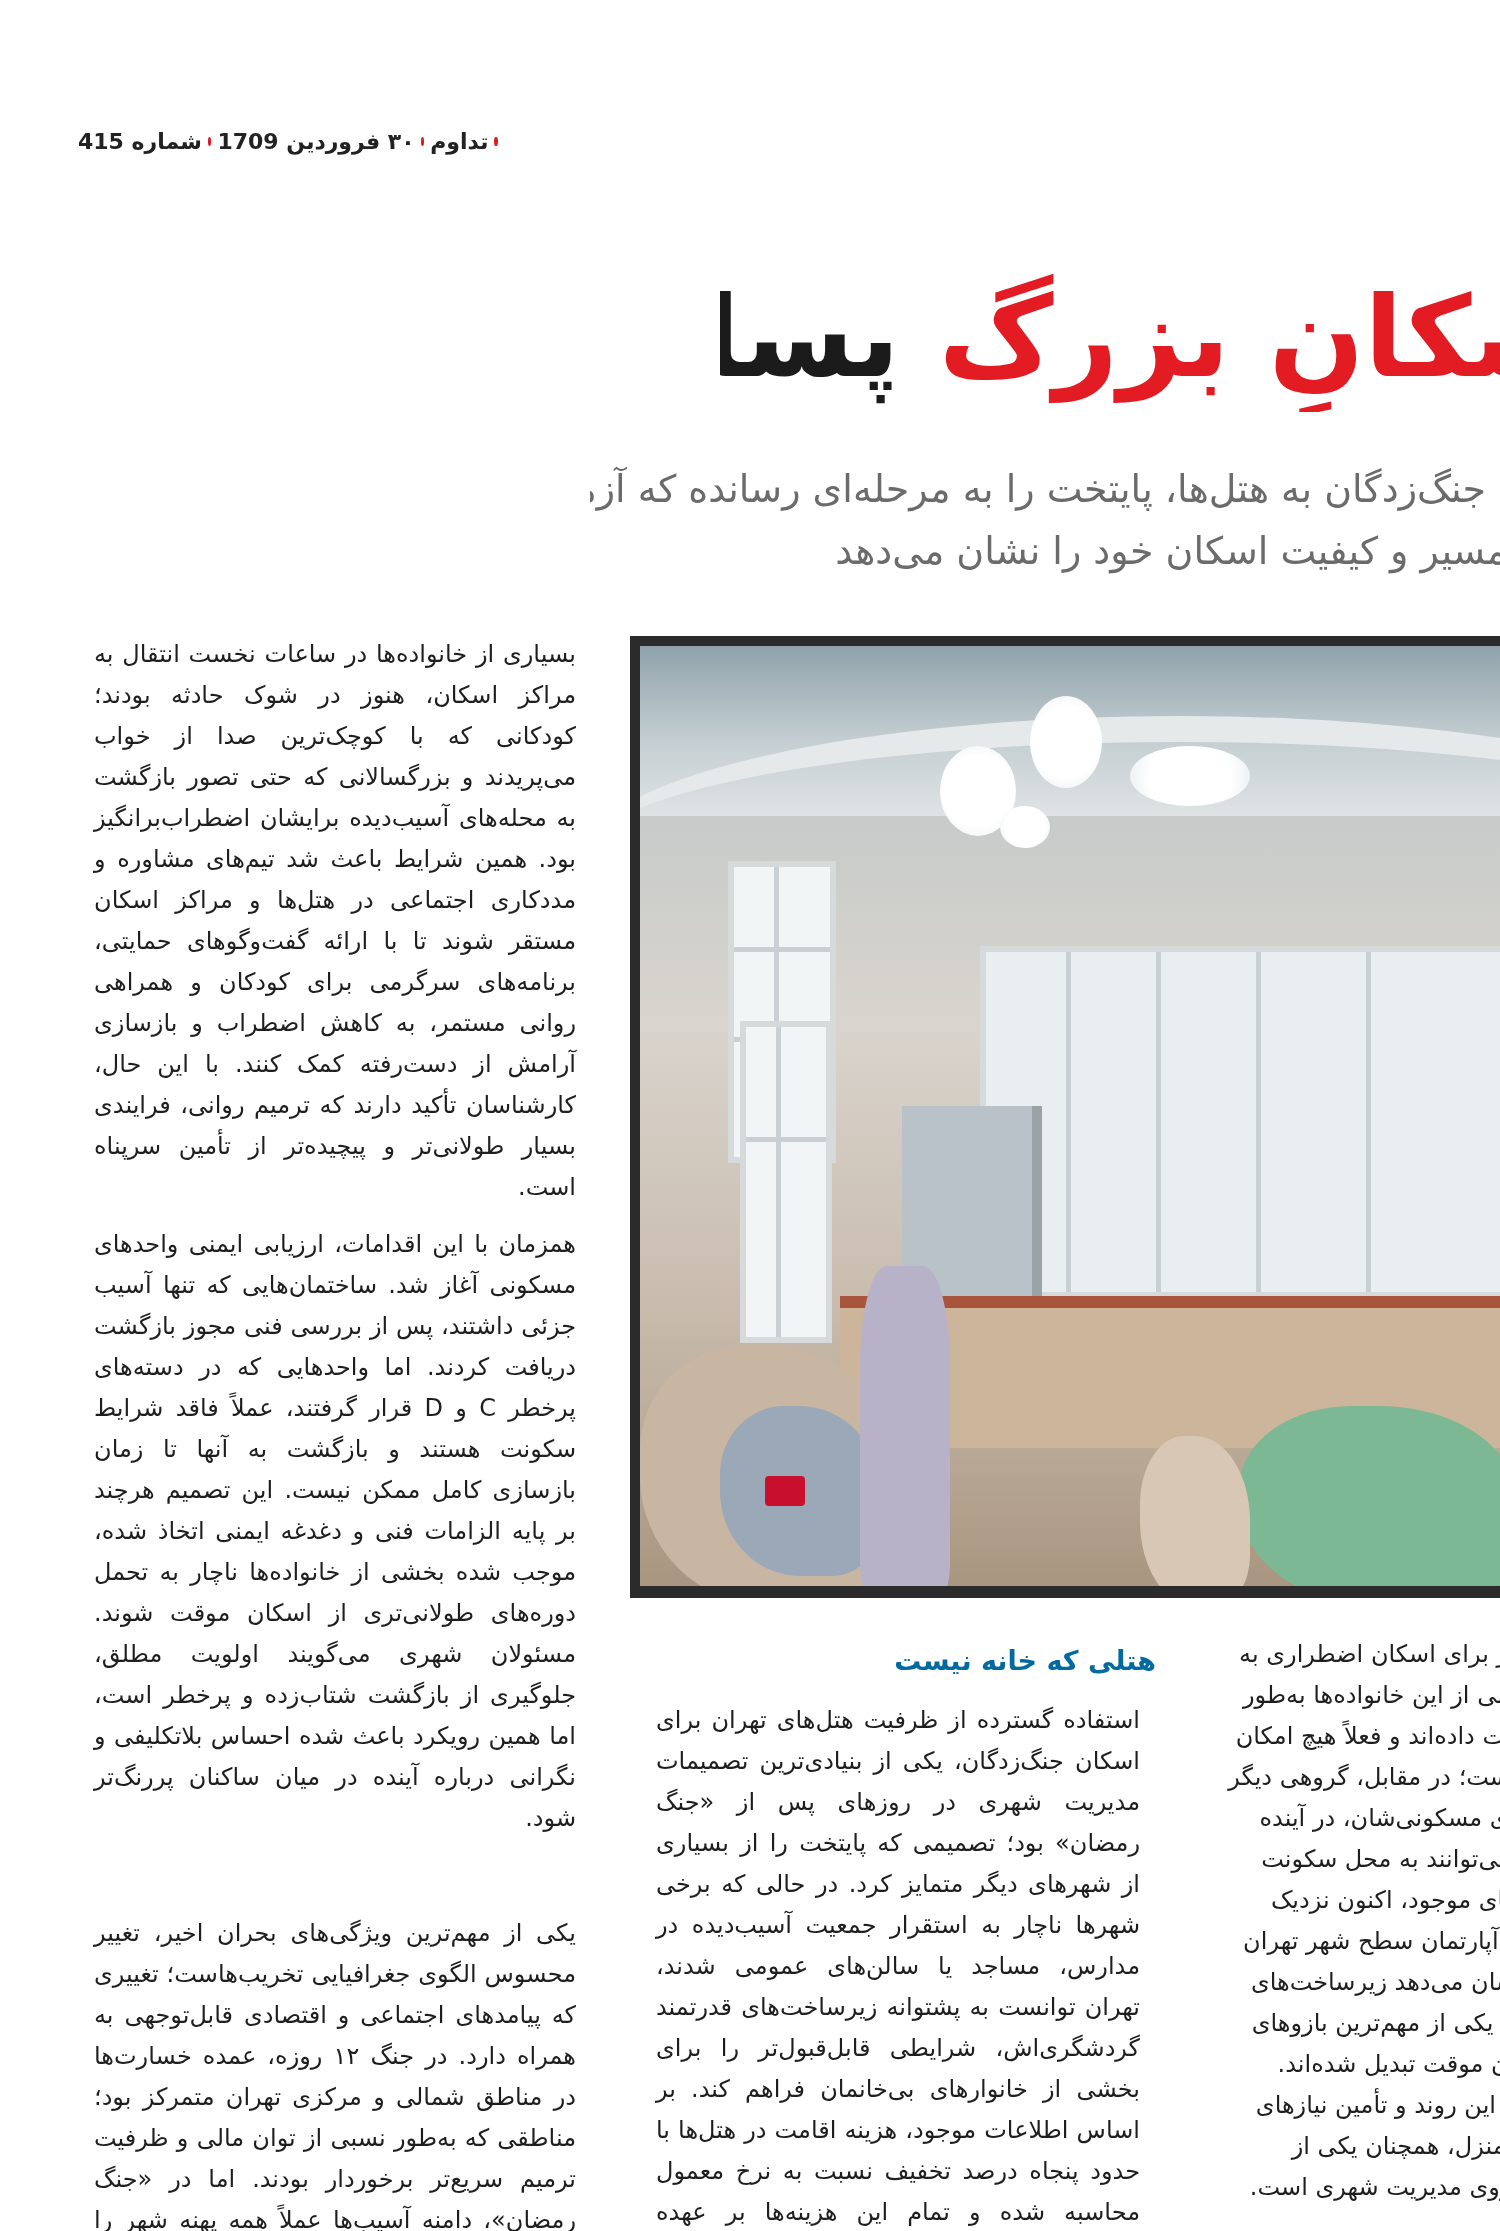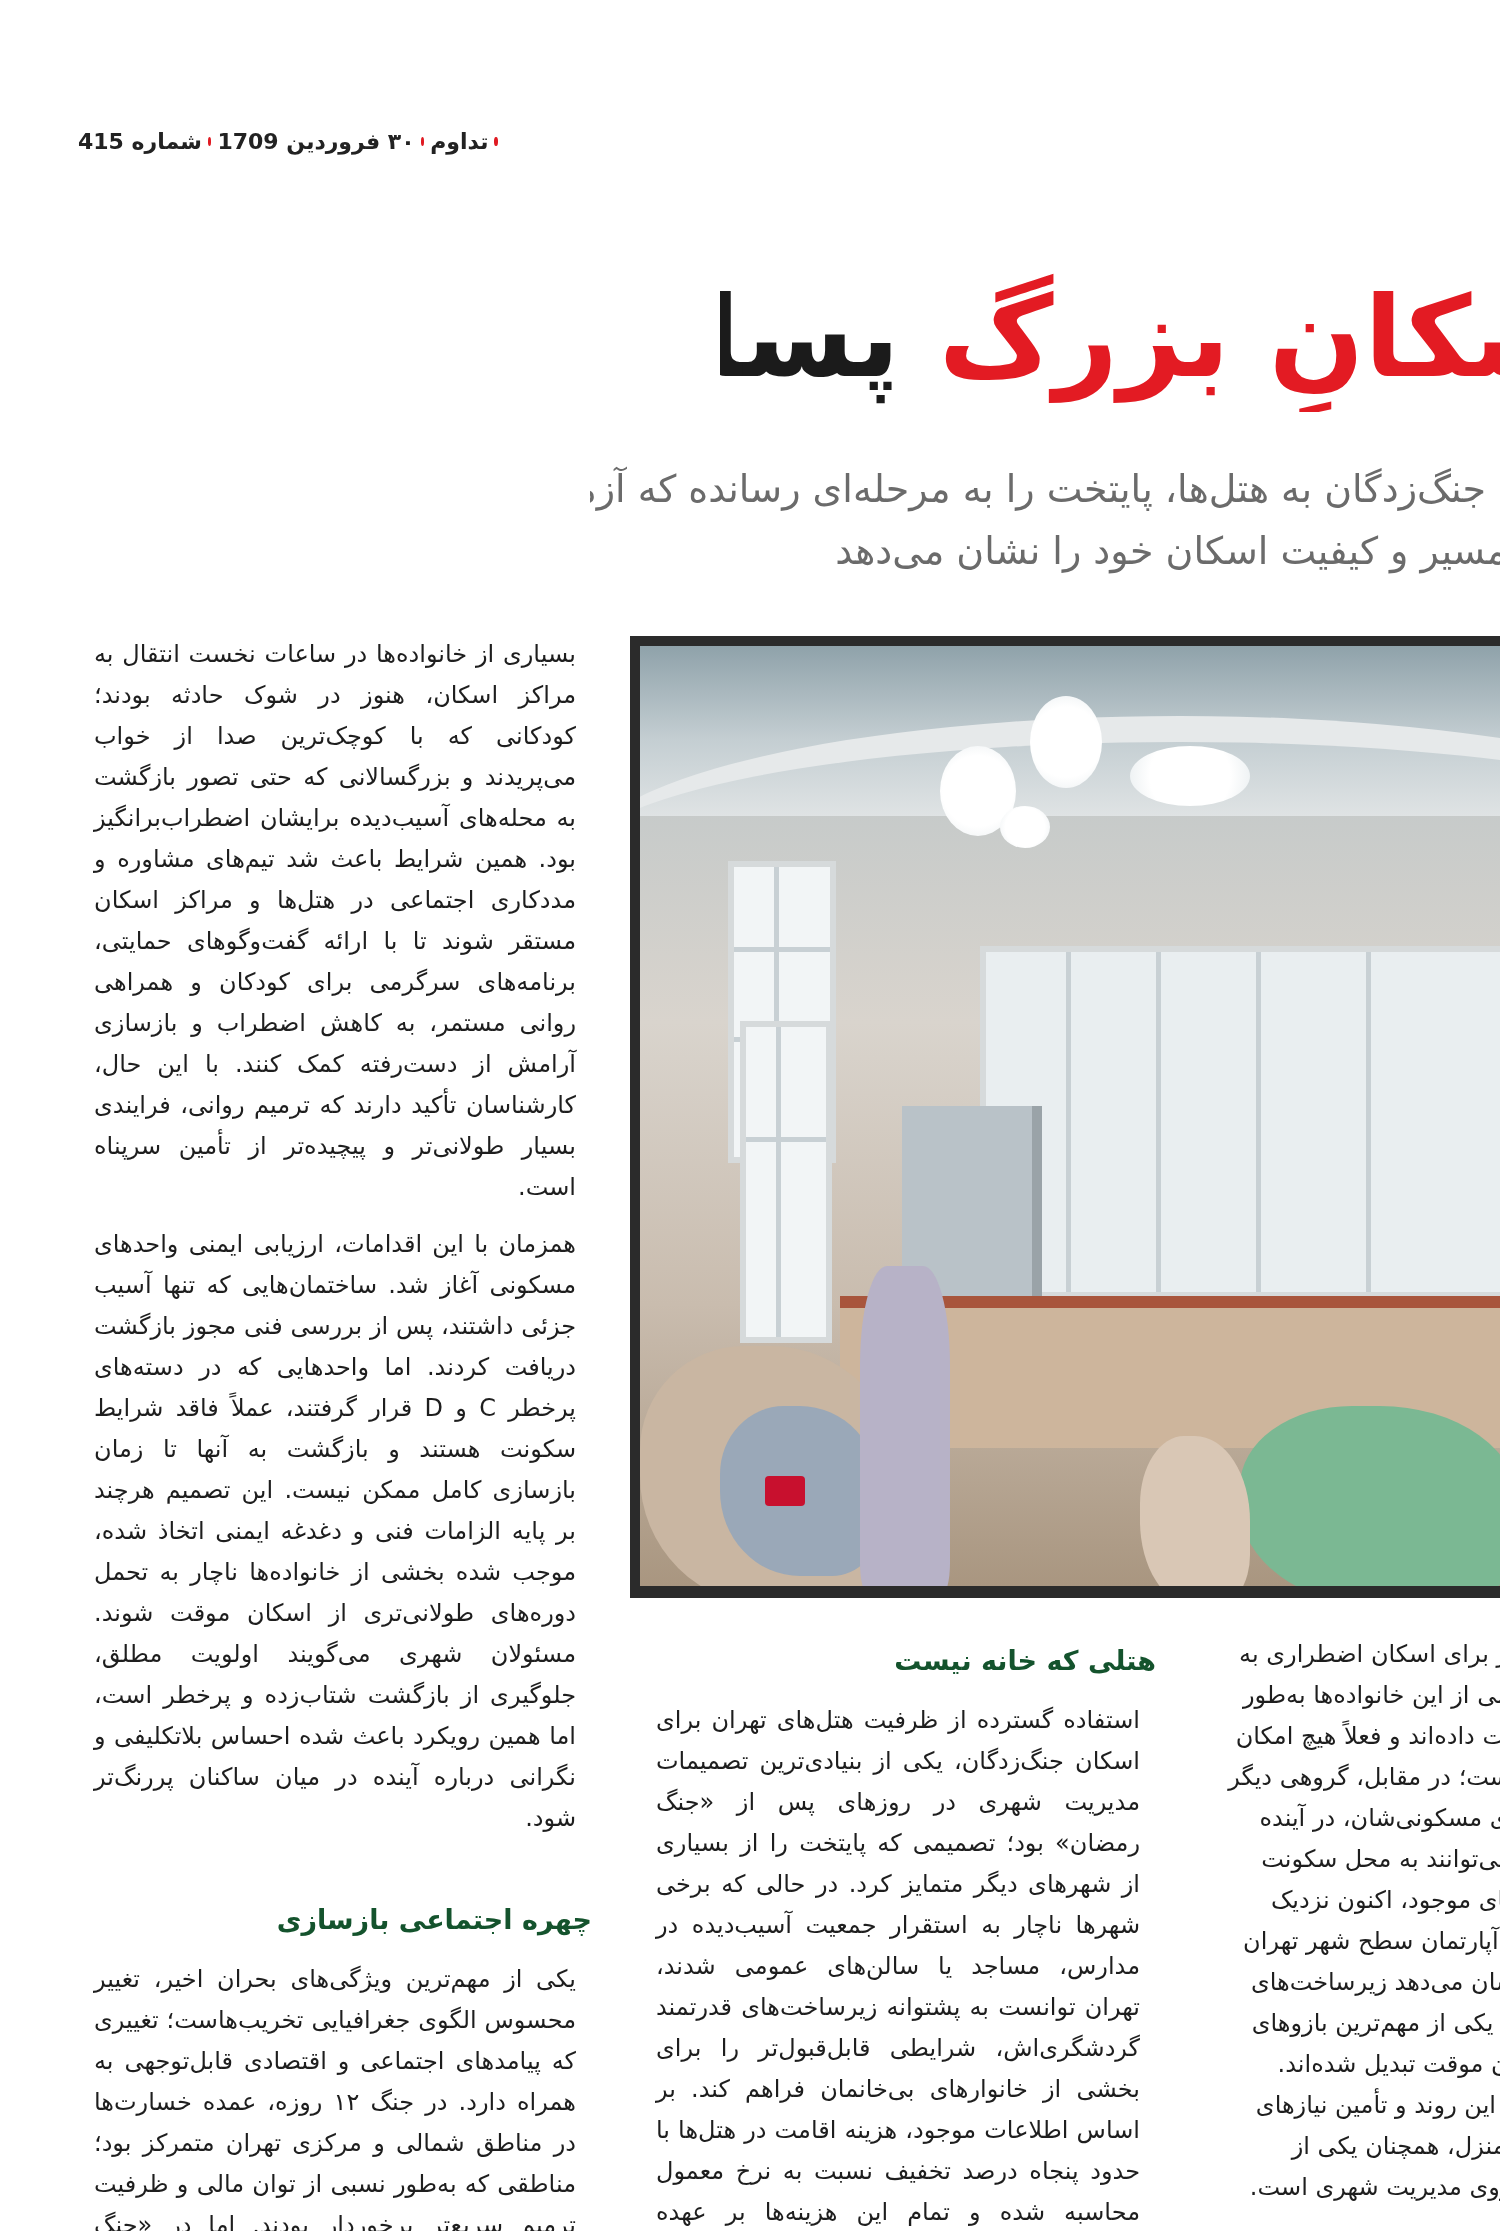--- a/index.html
+++ b/index.html
@@ -26,21 +26,21 @@
     direction:rtl; text-align:right; color:#6b6b6b; font-size:38px; line-height:62px;
     white-space:nowrap; overflow:hidden;
   }
   .col {
     position:absolute; direction:rtl; text-align:justify; font-size:24px; line-height:41px; color:#1e1e1e;
   }
   .col p { margin:16px; text-align-last:right; }
   .col.left { left:78px; top:618px; width:514px; }
   .col.mid { left:640px; top:1638px; width:516px; }
   .col.right { left:1196px; top:1634px; width:360px; }
-  .subhead { color:#14532d; font-weight:bold; font-size:27px; line-height:46px; margin:0; text-align:right; }
+  .subhead { color:#0369a1; font-weight:bold; font-size:27px; line-height:46px; margin:0; text-align:right; }
   .spacer { height:42px; }
   .photo {
     position:absolute; left:630px; top:636px; width:880px; height:962px;
     background:#2b2b2b; overflow:hidden;
   }
   .photo .inner { position:absolute; left:10px; top:10px; right:0; bottom:12px; overflow:hidden;
     background:linear-gradient(180deg,#b8c3c7 0%,#d9d4cd 40%,#c9bcae 70%,#a99680 100%); }
   .ceiling { position:absolute; left:0; top:0; width:100%; height:170px;
     background:linear-gradient(180deg,#8fa2aa 0%,#c4ced2 55%,#dfe3e4 100%); }
   .ceiling-arc { position:absolute; left:-60px; top:70px; width:1200px; height:260px; border-radius:50%;
@@ -105,21 +105,20 @@
     <div class="clutter" style="left:125px;top:830px;width:40px;height:30px;background:#c8102e;border-radius:4px;"></div>
     <div class="clutter" style="left:600px;top:760px;width:280px;height:200px;background:#7bb893;"></div>
     <div class="clutter" style="left:500px;top:790px;width:110px;height:170px;background:#d9c7b5;"></div>
   </div>
 </div>
 
 <div class="col left">
   <p>بسیاری از خانواده‌ها در ساعات نخست انتقال به مراکز اسکان، هنوز در شوک حادثه بودند؛ کودکانی که با کوچک‌ترین صدا از خواب می‌پریدند و بزرگسالانی که حتی تصور بازگشت به محله‌های آسیب‌دیده برایشان اضطراب‌برانگیز بود. همین شرایط باعث شد تیم‌های مشاوره و مددکاری اجتماعی در هتل‌ها و مراکز اسکان مستقر شوند تا با ارائه گفت‌وگوهای حمایتی، برنامه‌های سرگرمی برای کودکان و همراهی روانی مستمر، به کاهش اضطراب و بازسازی آرامش از دست‌رفته کمک کنند. با این حال، کارشناسان تأکید دارند که ترمیم روانی، فرایندی بسیار طولانی‌تر و پیچیده‌تر از تأمین سرپناه است.</p>
   <p>همزمان با این اقدامات، ارزیابی ایمنی واحدهای مسکونی آغاز شد. ساختمان‌هایی که تنها آسیب جزئی داشتند، پس از بررسی فنی مجوز بازگشت دریافت کردند. اما واحدهایی که در دسته‌های پرخطر C و D قرار گرفتند، عملاً فاقد شرایط سکونت هستند و بازگشت به آنها تا زمان بازسازی کامل ممکن نیست. این تصمیم هرچند بر پایه الزامات فنی و دغدغه ایمنی اتخاذ شده، موجب شده بخشی از خانواده‌ها ناچار به تحمل دوره‌های طولانی‌تری از اسکان موقت شوند. مسئولان شهری می‌گویند اولویت مطلق، جلوگیری از بازگشت شتاب‌زده و پرخطر است، اما همین رویکرد باعث شده احساس بلاتکلیفی و نگرانی درباره آینده در میان ساکنان پررنگ‌تر شود.</p>
   <div class="spacer"></div>
-  <h3 class="subhead">چهره اجتماعی بازسازی</h3>
   <p>یکی از مهم‌ترین ویژگی‌های بحران اخیر، تغییر محسوس الگوی جغرافیایی تخریب‌هاست؛ تغییری که پیامدهای اجتماعی و اقتصادی قابل‌توجهی به همراه دارد. در جنگ ۱۲ روزه، عمده خسارت‌ها در مناطق شمالی و مرکزی تهران متمرکز بود؛ مناطقی که به‌طور نسبی از توان مالی و ظرفیت ترمیم سریع‌تر برخوردار بودند. اما در «جنگ رمضان»، دامنه آسیب‌ها عملاً همه پهنه شهر را دربر گرفت و محلات کم‌برخوردار نیز در شمار مناطق آسیب‌دیده قرار گرفتند. این گستردگی، فرایند بازسازی را دشوارتر کرده، زیرا خانواده‌های ساکن در مناطق پایین‌تر معمولاً از توان اقتصادی محدودتری برخوردارند و اتکای بیشتری به حمایت‌های دولتی و شهری دارند. به همین دلیل احتمال طولانی‌تر شدن</p>
 </div>
 
 <div class="col mid">
   <h3 class="subhead">هتلی که خانه نیست</h3>
   <p>استفاده گسترده از ظرفیت هتل‌های تهران برای اسکان جنگ‌زدگان، یکی از بنیادی‌ترین تصمیمات مدیریت شهری در روزهای پس از «جنگ رمضان» بود؛ تصمیمی که پایتخت را از بسیاری از شهرهای دیگر متمایز کرد. در حالی که برخی شهرها ناچار به استقرار جمعیت آسیب‌دیده در مدارس، مساجد یا سالن‌های عمومی شدند، تهران توانست به پشتوانه زیرساخت‌های قدرتمند گردشگری‌اش، شرایطی قابل‌قبول‌تر را برای بخشی از خانوارهای بی‌خانمان فراهم کند. بر اساس اطلاعات موجود، هزینه اقامت در هتل‌ها با حدود پنجاه درصد تخفیف نسبت به نرخ معمول محاسبه شده و تمام این هزینه‌ها بر عهده شهرداری است؛ هزینه‌هایی که طبق توافق، در مراحل بعدی توسط دولت به شهرداری بازپرداخت می‌شود. این سازوکار عملاً نوعی تقسیم</p>
 </div>
 
 <div class="col right" style="text-align:right;">
   <div>خانوار برای اسکان اضطراری به</div>

